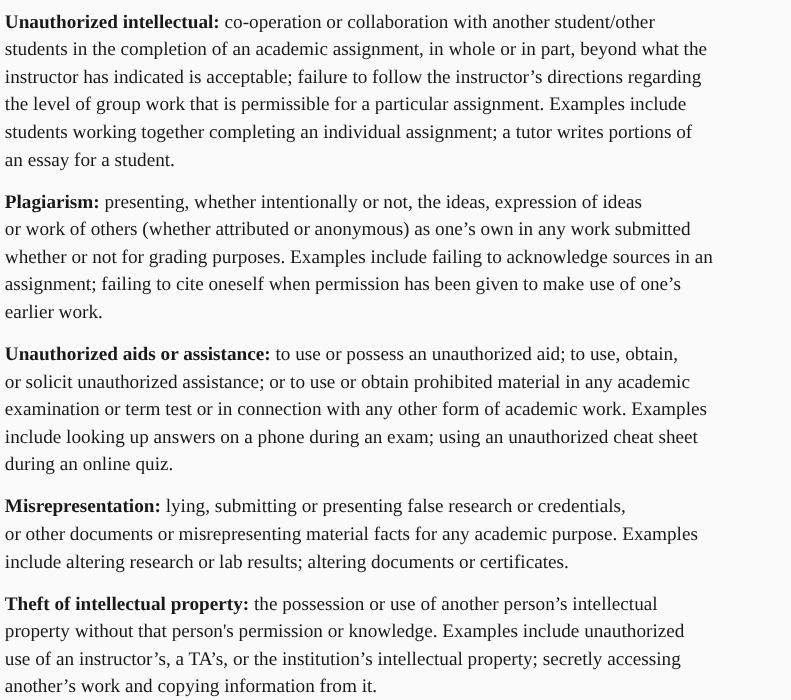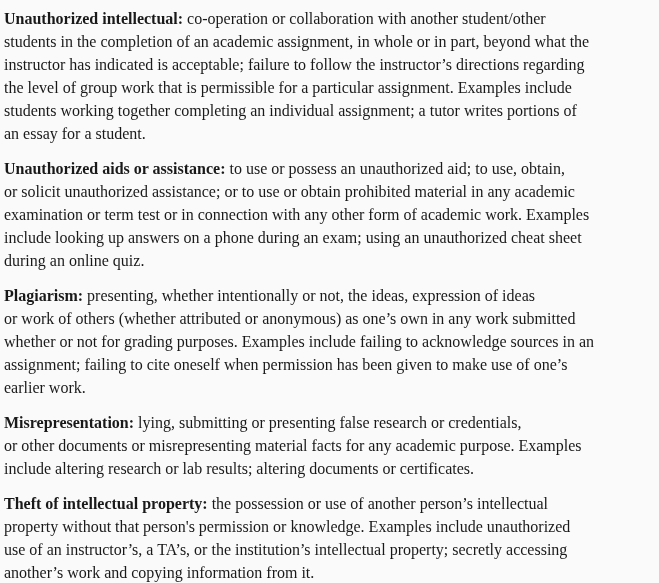--- a/index.html
+++ b/index.html
@@ -37,31 +37,31 @@
 
 <main class="doc">
 
   <p class="definition"><strong class="term">Unauthorized intellectual:</strong><span class="body-text"> co-operation or collaboration with another student/other
 students in the completion of an academic assignment, in whole or in part, beyond what the
 instructor has indicated is acceptable; failure to follow the instructor’s directions regarding
 the level of group work that is permissible for a particular assignment. Examples include
 students working together completing an individual assignment; a tutor writes portions of
 an essay for a student.</span></p>
 
+  <p class="definition"><strong class="term">Plagiarism:</strong><span class="body-text"> presenting, whether intentionally or not, the ideas, expression of ideas
+or work of others (whether attributed or anonymous) as one’s own in any work submitted
+whether or not for grading purposes. Examples include failing to acknowledge sources in an
+assignment; failing to cite oneself when permission has been given to make use of one’s
+earlier work.</span></p>
+
   <p class="definition"><strong class="term">Unauthorized aids or assistance:</strong><span class="body-text"> to use or possess an unauthorized aid; to use, obtain,
 or solicit unauthorized assistance; or to use or obtain prohibited material in any academic
 examination or term test or in connection with any other form of academic work. Examples
 include looking up answers on a phone during an exam; using an unauthorized cheat sheet
 during an online quiz.</span></p>
-
-  <p class="definition"><strong class="term">Plagiarism:</strong><span class="body-text"> presenting, whether intentionally or not, the ideas, expression of ideas
-or work of others (whether attributed or anonymous) as one’s own in any work submitted
-whether or not for grading purposes. Examples include failing to acknowledge sources in an
-assignment; failing to cite oneself when permission has been given to make use of one’s
-earlier work.</span></p>
 
   <p class="definition"><strong class="term">Misrepresentation:</strong><span class="body-text"> lying, submitting or presenting false research or credentials,
 or other documents or misrepresenting material facts for any academic purpose. Examples
 include altering research or lab results; altering documents or certificates.</span></p>
 
   <p class="definition"><strong class="term">Theft of intellectual property:</strong><span class="body-text"> the possession or use of another person’s intellectual
 property without that person's permission or knowledge. Examples include unauthorized
 use of an instructor’s, a TA’s, or the institution’s intellectual property; secretly accessing
 another’s work and copying information from it.</span></p>
 

